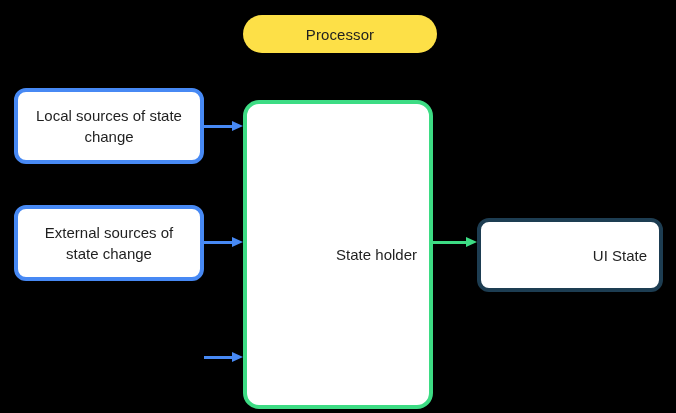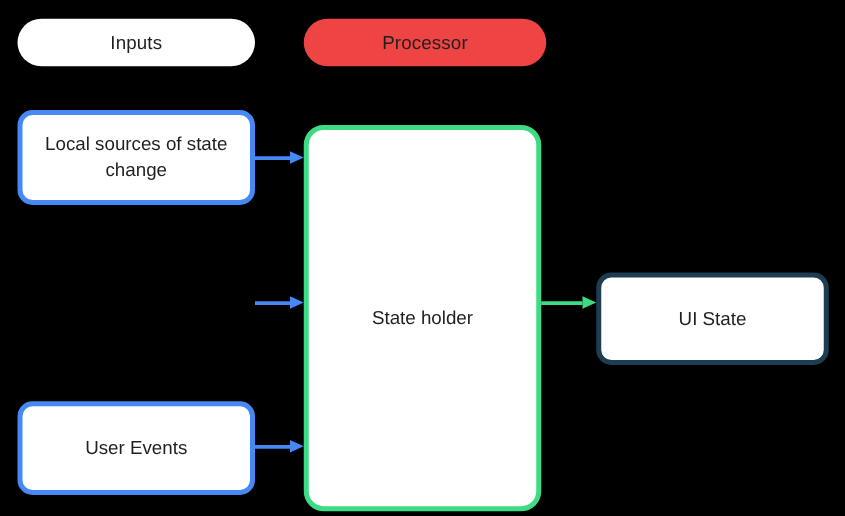--- a/index.html
+++ b/index.html
@@ -29,21 +29,21 @@
   .pill-processor { left: 243px; top: 15px; width: 194px; }
   .pill-output    { left: 473px; top: 15px; width: 190px; }
 
   .node {
     position: absolute;
     box-sizing: border-box;
     border: 4px solid;
     border-radius: 12px;
     display: flex;
     align-items: center;
-    justify-content: center;
+    justify-content: flex-end;
     text-align: center;
     font-size: 15px;
     font-weight: 400;
     line-height: 21px;
     padding: 4px 12px;
   }
   .node-local    { left: 14px;  top: 88px;  width: 190px; height: 76px; }
   .node-external { left: 14px;  top: 205px; width: 190px; height: 76px; }
   .node-user     { left: 14px;  top: 321px; width: 190px; height: 75px; }
   .node-stateholder {
@@ -74,32 +74,29 @@
   .arrow-1 { left: 204px; top: 120px; width: 39px; }
   .arrow-2 { left: 204px; top: 236px; width: 39px; }
   .arrow-3 { left: 204px; top: 351px; width: 39px; }
   .arrow-4 { left: 433px; top: 236px; width: 44px; }
 </style>
 </head>
 <body>
 
 <div class="canvas" style="background: rgb(0, 0, 0); color: rgb(31, 31, 31);">
 
-  <div class="pill pill-inputs" style="background: rgb(255, 255, 255);">
-    <span>Inputs</span>
-  </div>
-  <div class="pill pill-processor" style="background: #ef4444;">
+  <div class="pill pill-processor" style="background: #fde047;">
     <span>Processor</span>
   </div>
 
   <div class="node node-local" style="background: rgb(255, 255, 255); border-color: rgb(71, 137, 244);">
     <span>Local sources of state change</span>
   </div>
-  <div class="node node-user" style="background: rgb(255, 255, 255); border-color: rgb(71, 137, 244);">
-    <span>User Events</span>
+  <div class="node node-external" style="background: rgb(255, 255, 255); border-color: rgb(71, 137, 244);">
+    <span>External sources of state change</span>
   </div>
 
   <div class="node node-stateholder" style="background: rgb(255, 255, 255); border-color: rgb(61, 220, 132);">
     <span>State holder</span>
   </div>
 
   <div class="node node-uistate" style="background: rgb(255, 255, 255); border-color: rgb(29, 61, 82); margin-top: 12px;">
     <span>UI State</span>
   </div>
 

